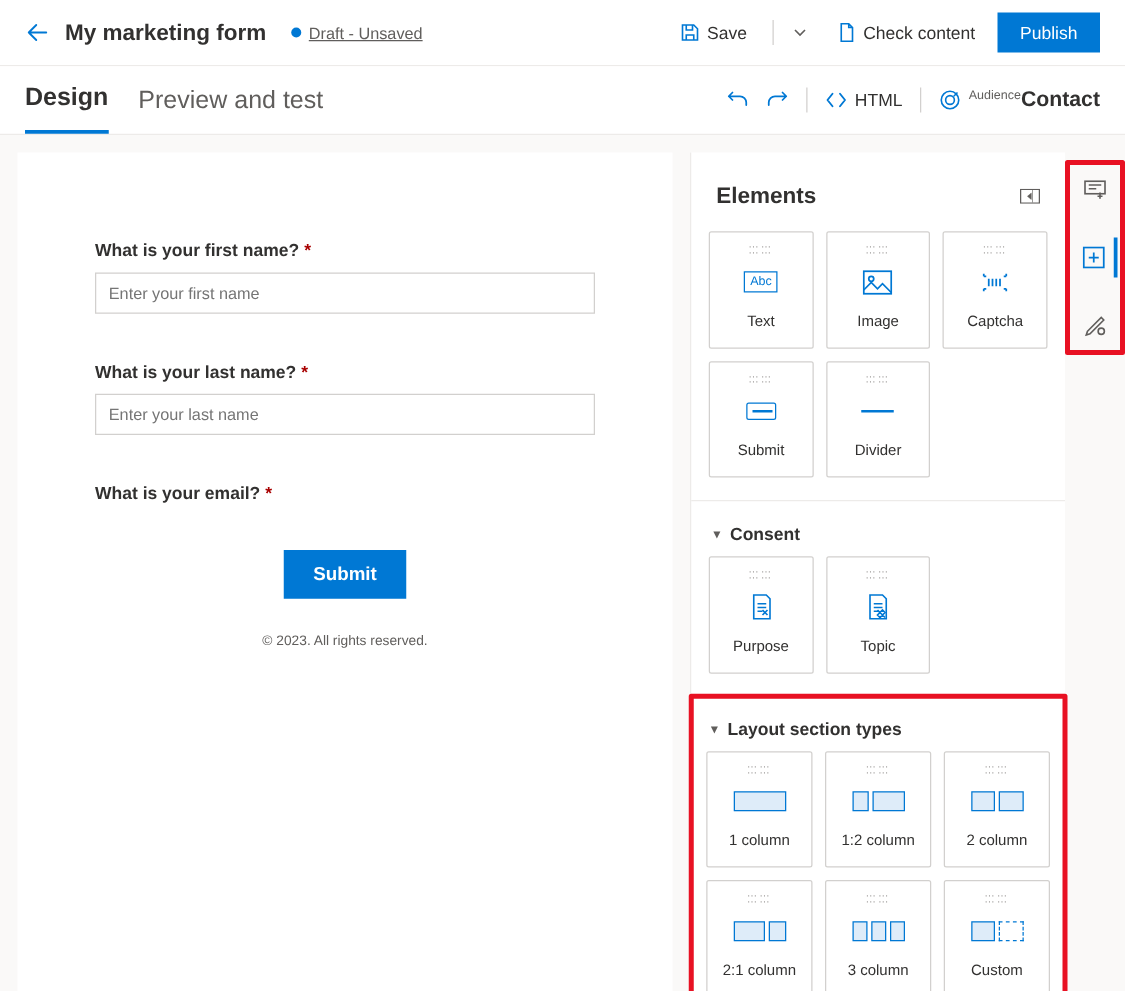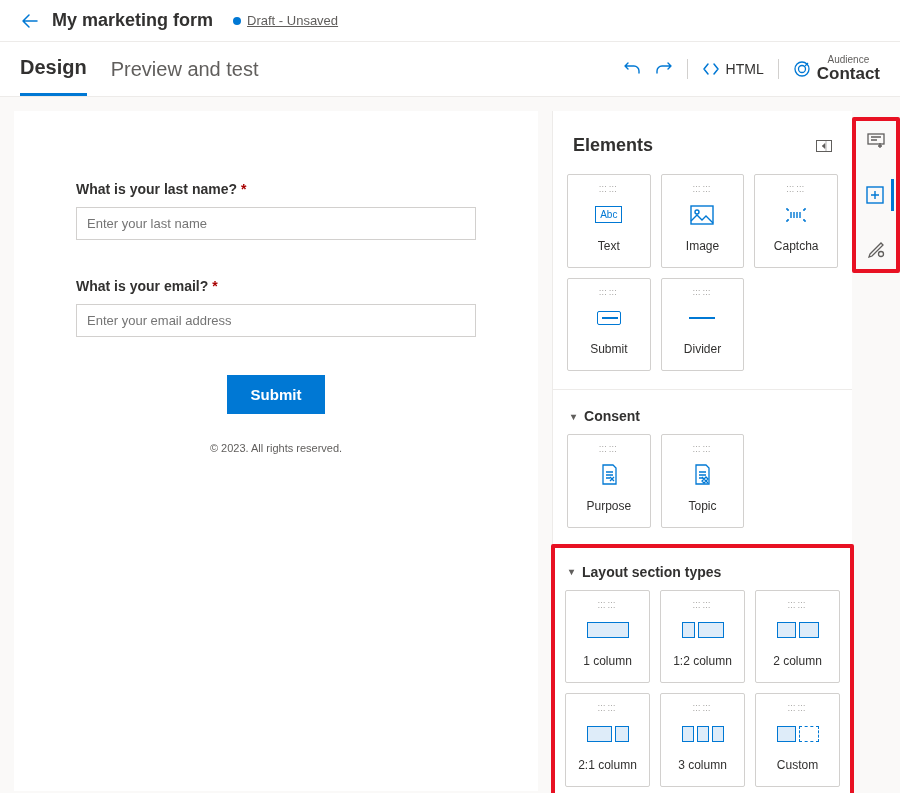--- a/index.html
+++ b/index.html
@@ -19,21 +19,21 @@
     
     .toolbar { display: flex; align-items: center; padding: 0 20px; background: #fff; border-bottom: 1px solid #edebe9; }
     .tab { padding: 14px 0; margin-right: 24px; font-size: 20px; cursor: pointer; color: #605e5c; }
     .tab.active { color: #323130; font-weight: 600; border-bottom: 3px solid #0078d4; }
     .toolbar-right { margin-left: auto; display: flex; align-items: center; gap: 14px; }
     .tb-icon { color: #0078d4; cursor: pointer; display: flex; align-items: center; }
     .tb-icon.flip { transform: scaleX(-1); }
     .tb-sep { width: 1px; height: 20px; background: #d2d0ce; }
     .html-btn { display: flex; align-items: center; gap: 6px; cursor: pointer; }
     .audience { display: flex; align-items: center; gap: 6px; }
-    .aud-txt { display: flex; flex-direction: column; line-height: 1.1; text-align: center; }
+    .aud-txt { display: flex; flex-direction: row; line-height: 1.1; }
     .aud-lbl { font-size: 10px; color: #605e5c; }
     .aud-val { font-size: 17px; font-weight: 600; }
     
     .workspace { display: flex; padding: 14px 0 14px 14px; gap: 14px; align-items: flex-start; }
     .canvas { flex: 1; background: #fff; padding: 70px 24px 40px; min-height: 680px; }
     .form-wrap { max-width: 400px; margin: 0 auto; }
     .fld { margin-bottom: 38px; }
     .fld-label { font-weight: 600; font-size: 14px; margin-bottom: 10px; display: block; }
     .req { color: #a80000; margin-left: 4px; }
     .fld-input { width: 100%; border: 1px solid #d2d0ce; padding: 8px 10px; font-size: 13px; color: #605e5c; background: #fff; }
@@ -84,20 +84,41 @@
   <div class="back-btn">
     <svg width="20" height="20" viewBox="0 0 20 20" fill="none">
         <path d="M9 4l-6 6 6 6M3 10h14" stroke="#0078d4" stroke-width="1.5" stroke-linecap="round" stroke-linejoin="round"></path>
       </svg>
   </div>
   <div class="title">My marketing form</div>
   <div class="status">
     <span class="status-dot"></span>
     <span>Draft - Unsaved</span>
   </div>
+  <div class="header-right">
+    <button class="hdr-btn">
+      <svg width="16" height="16" viewBox="0 0 16 16">
+          <path d="M2 2h9l3 3v9H2V2zm3 0v4h5V2M5 14v-4h6v4" fill="none" stroke="#0078d4" stroke-width="1.3"></path>
+        </svg>
+      <span>Save</span>
+    </button>
+    <span class="hdr-sep"></span>
+    <span class="chevron-small">
+      <svg width="10" height="10" viewBox="0 0 10 10">
+          <path d="M1 3l4 4 4-4" fill="none" stroke="#605e5c" stroke-width="1.3"></path>
+        </svg>
+    </span>
+    <button class="hdr-btn">
+      <svg width="16" height="16" viewBox="0 0 16 16">
+          <path d="M4 1h6l3 3v11H4V1z M10 1v3h3" fill="none" stroke="#0078d4" stroke-width="1.3"></path>
+        </svg>
+      <span>Check content</span>
+    </button>
+    <button class="publish-btn">Publish</button>
+  </div>
 </div>
 
 <div class="toolbar">
   <div class="tab active">Design</div>
   <div class="tab">Preview and test</div>
   <div class="toolbar-right">
     <div class="tb-icon">
       <svg width="18" height="18" viewBox="0 0 18 18">
           <path d="M5 3l-3 3 3 3M2 6h9a5 5 0 015 5v2" fill="none" stroke="#0078d4" stroke-width="1.4" stroke-linecap="round" stroke-linejoin="round"></path>
         </svg>
@@ -127,26 +148,29 @@
       </div>
     </div>
   </div>
 </div>
 
 <div class="workspace">
 
   <div class="canvas">
     <div class="form-wrap">
       <div class="fld">
+        <label class="fld-label"><span>What is your first name?</span><span class="req">*</span></label>
+        <input class="fld-input" placeholder="Enter your first name" style="">
+      </div>
+      <div class="fld">
         <label class="fld-label"><span>What is your last name?</span><span class="req">*</span></label>
         <input class="fld-input" placeholder="Enter your last name" style="">
       </div>
       <div class="fld">
         <label class="fld-label"><span>What is your email?</span><span class="req">*</span></label>
-        <input class="fld-input" placeholder="Enter your email address" style="">
       </div>
       <div class="submit-wrap">
         <button class="submit-btn">Submit</button>
       </div>
       <div class="footer-txt">© 2023. All rights reserved.</div>
     </div>
   </div>
 
   <div class="side">
     <div class="panel">

